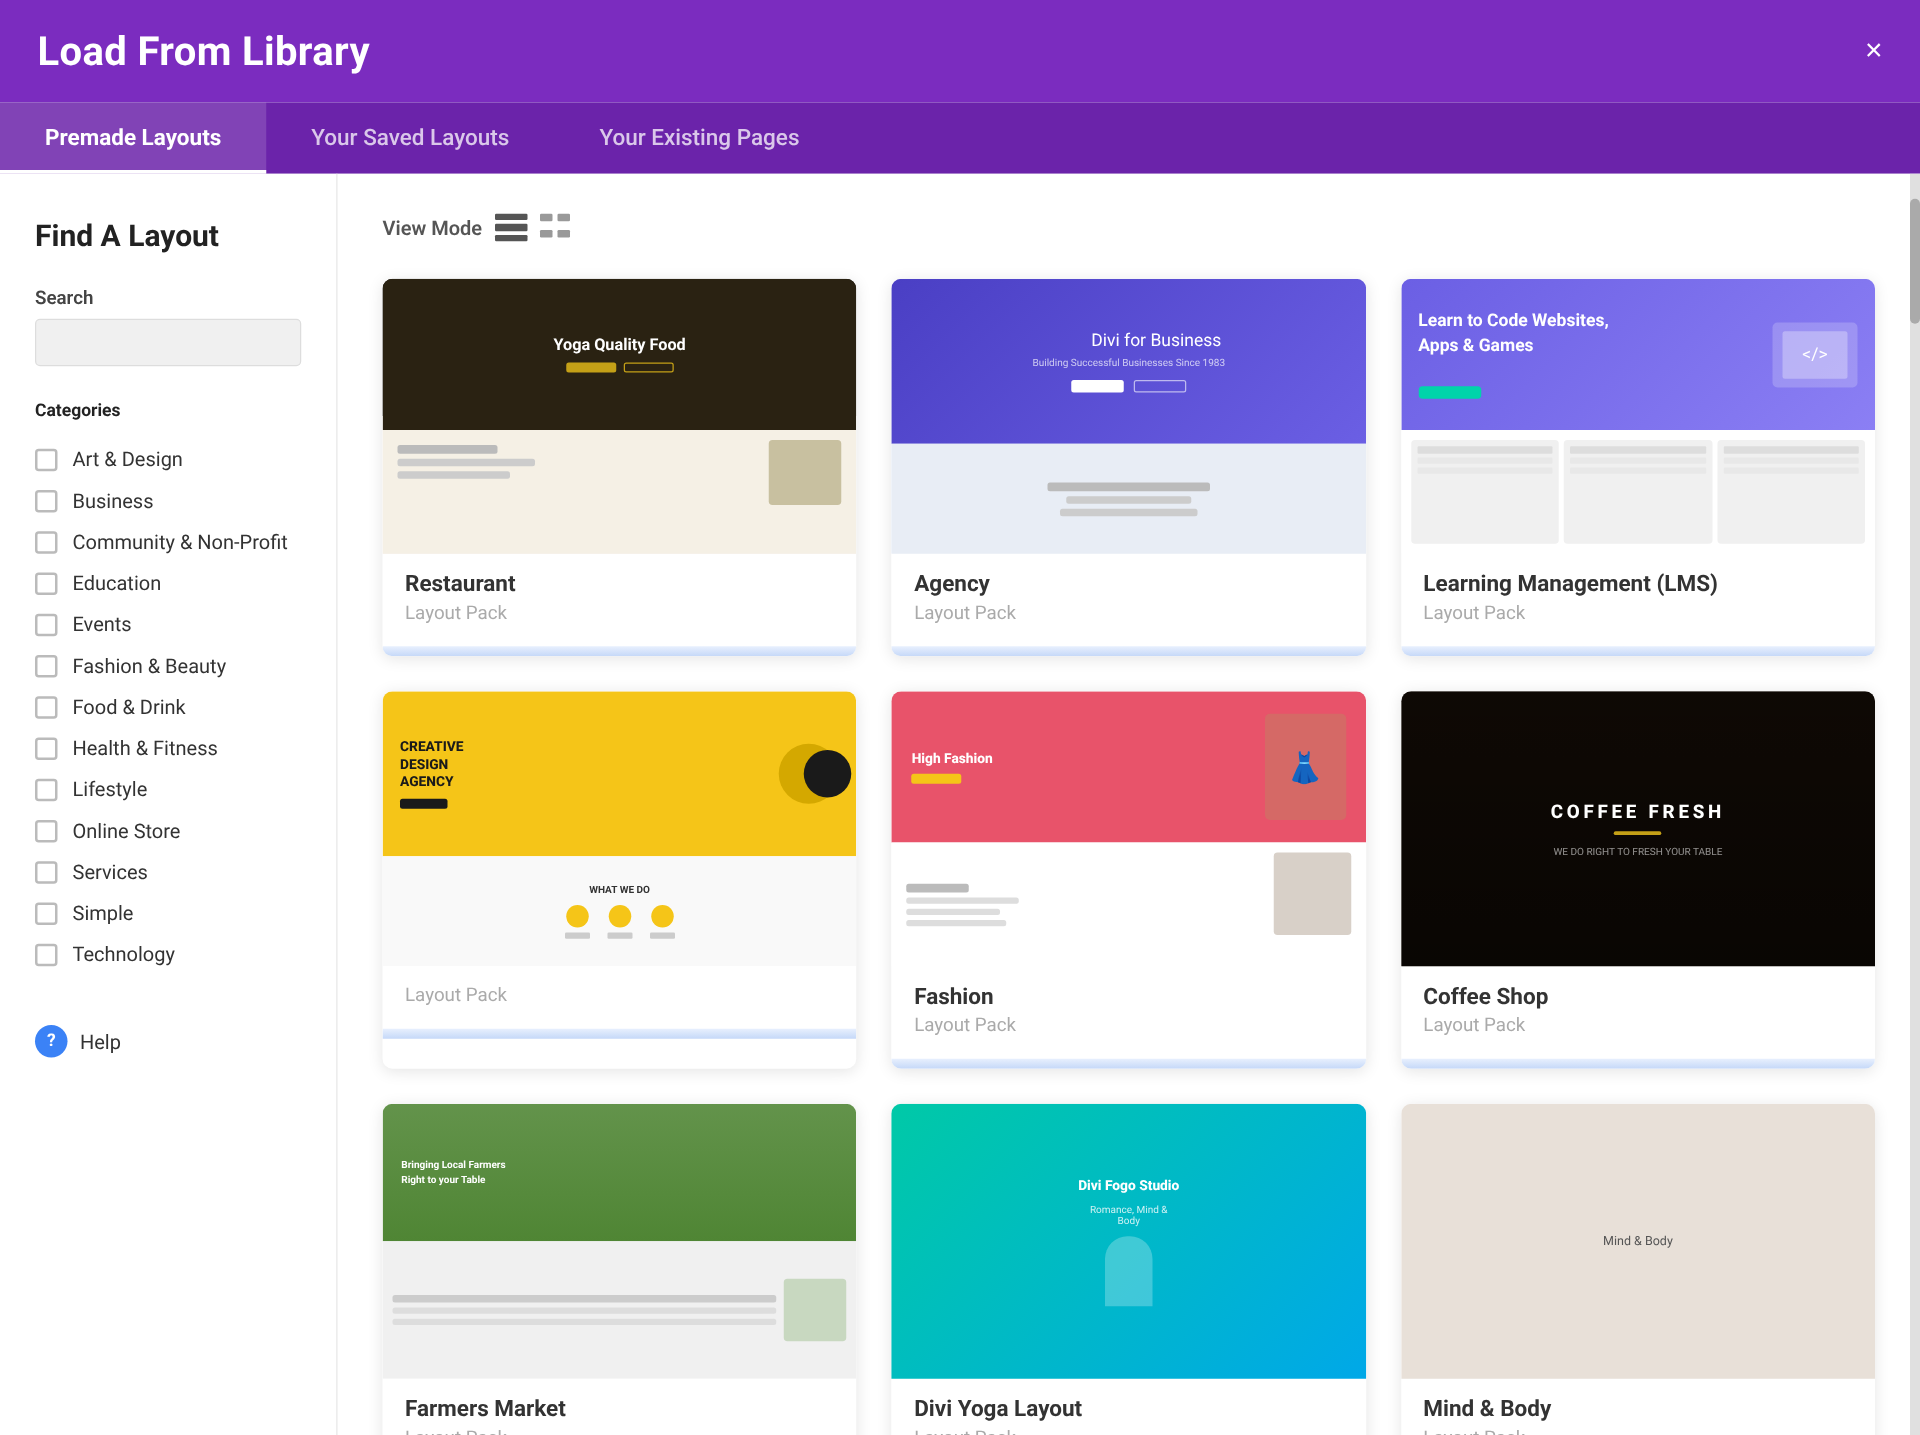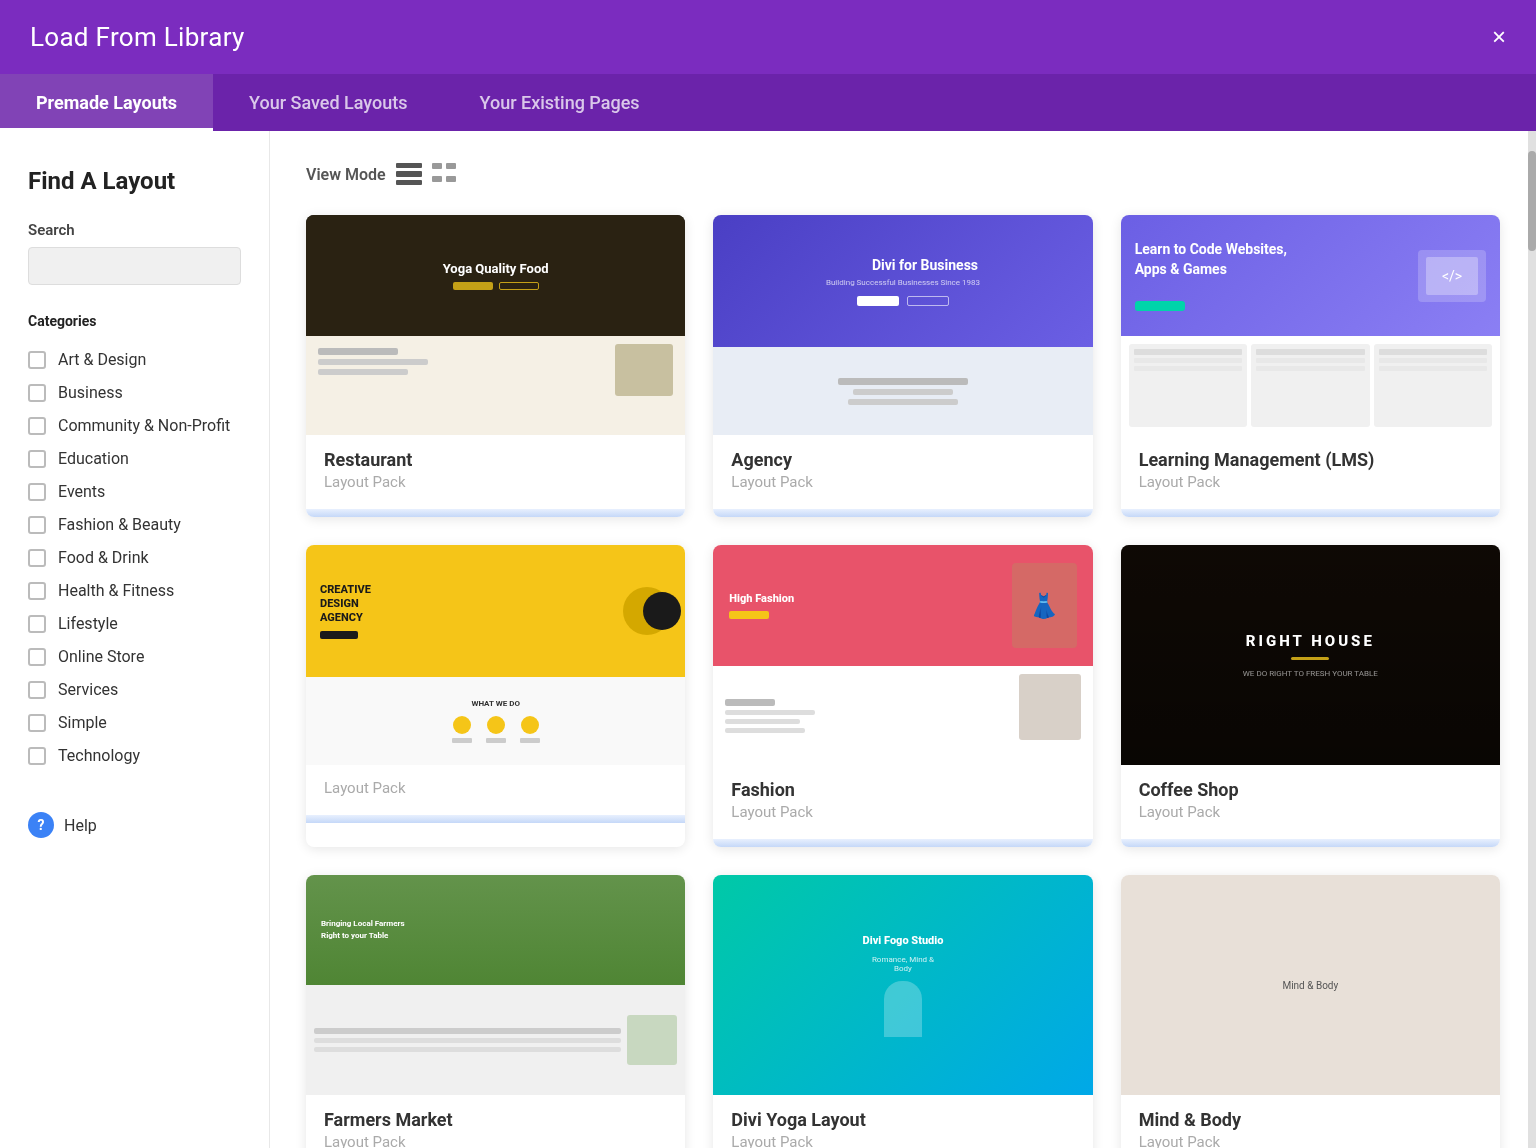--- a/index.html
+++ b/index.html
@@ -8,22 +8,22 @@
     
     .modal-header {
       background: #7b2cbf;
       padding: 22px 30px;
       display: flex;
       align-items: center;
       justify-content: space-between;
     }
     .modal-title {
       color: #fff;
-      font-size: 26px;
-      font-weight: 400;
+      font-size: 32px;
+      font-weight: 700;
       letter-spacing: 0.3px;
     }
     .close-btn {
       color: #fff;
       font-size: 24px;
       cursor: pointer;
       background: none;
       border: none;
       line-height: 1;
     }
@@ -428,21 +428,21 @@
         <div class="card-info">
           <div class="card-name">Restaurant</div>
           <div class="card-type">Layout Pack</div>
         </div>
         <div class="card-footer"></div>
       </div>
 
       <div class="layout-card">
         <div class="card-preview preview-agency" style="background:#f0f4fa;">
           <div style="height:60%;background:linear-gradient(135deg,#4a3fc4,#6b5fe4);display:flex;flex-direction:column;align-items:center;justify-content:center;gap:5px;padding:12px;">
-            <div style="color:#fff;font-size:14px;font-weight:700;text-align:center;padding-left:44px;">Divi for Business</div>
+            <div style="color:#fff;font-size:14px;font-weight:400;text-align:center;padding-left:44px;">Divi for Business</div>
             <div style="color:rgba(255,255,255,0.7);font-size:8px;text-align:center;">Building Successful Businesses Since 1983</div>
             <div style="display:flex;gap:8px;margin-top:4px;">
               <div style="height:10px;width:42px;background:#fff;border-radius:2px;"></div>
               <div style="height:10px;width:42px;background:transparent;border:1px solid rgba(255,255,255,0.6);border-radius:2px;"></div>
             </div>
           </div>
           <div style="height:40%;background:#e8edf5;display:flex;flex-direction:column;align-items:center;justify-content:center;padding:8px 15px;gap:4px;">
             <div style="height:7px;width:130px;background:#bbb;border-radius:2px;"></div>
             <div style="height:6px;width:100px;background:#ccc;border-radius:2px;"></div>
             <div style="height:6px;width:110px;background:#ccc;border-radius:2px;"></div>
@@ -553,21 +553,21 @@
         <div class="card-info">
           <div class="card-name">Fashion</div>
           <div class="card-type">Layout Pack</div>
         </div>
         <div class="card-footer"></div>
       </div>
 
       <div class="layout-card">
         <div class="card-preview" style="background:#1a1008;">
           <div style="width:100%;height:100%;background:linear-gradient(rgba(0,0,0,0.45),rgba(0,0,0,0.65));display:flex;flex-direction:column;align-items:center;justify-content:center;gap:7px;">
-            <div style="color:#fff;font-size:15px;font-weight:800;letter-spacing:3px;text-align:center;">RIGHT HOUSE</div>
+            <div style="color:#fff;font-size:15px;font-weight:800;letter-spacing:3px;text-align:center;">COFFEE FRESH</div>
             <div style="height:3px;width:38px;background:#c4a017;border-radius:2px;"></div>
             <div style="font-size:8px;color:rgba(255,255,255,0.55);text-align:center;margin-top:2px;">WE DO RIGHT TO FRESH YOUR TABLE</div>
           </div>
         </div>
         <div class="card-info">
           <div class="card-name">Coffee Shop</div>
           <div class="card-type">Layout Pack</div>
         </div>
         <div class="card-footer"></div>
       </div>

